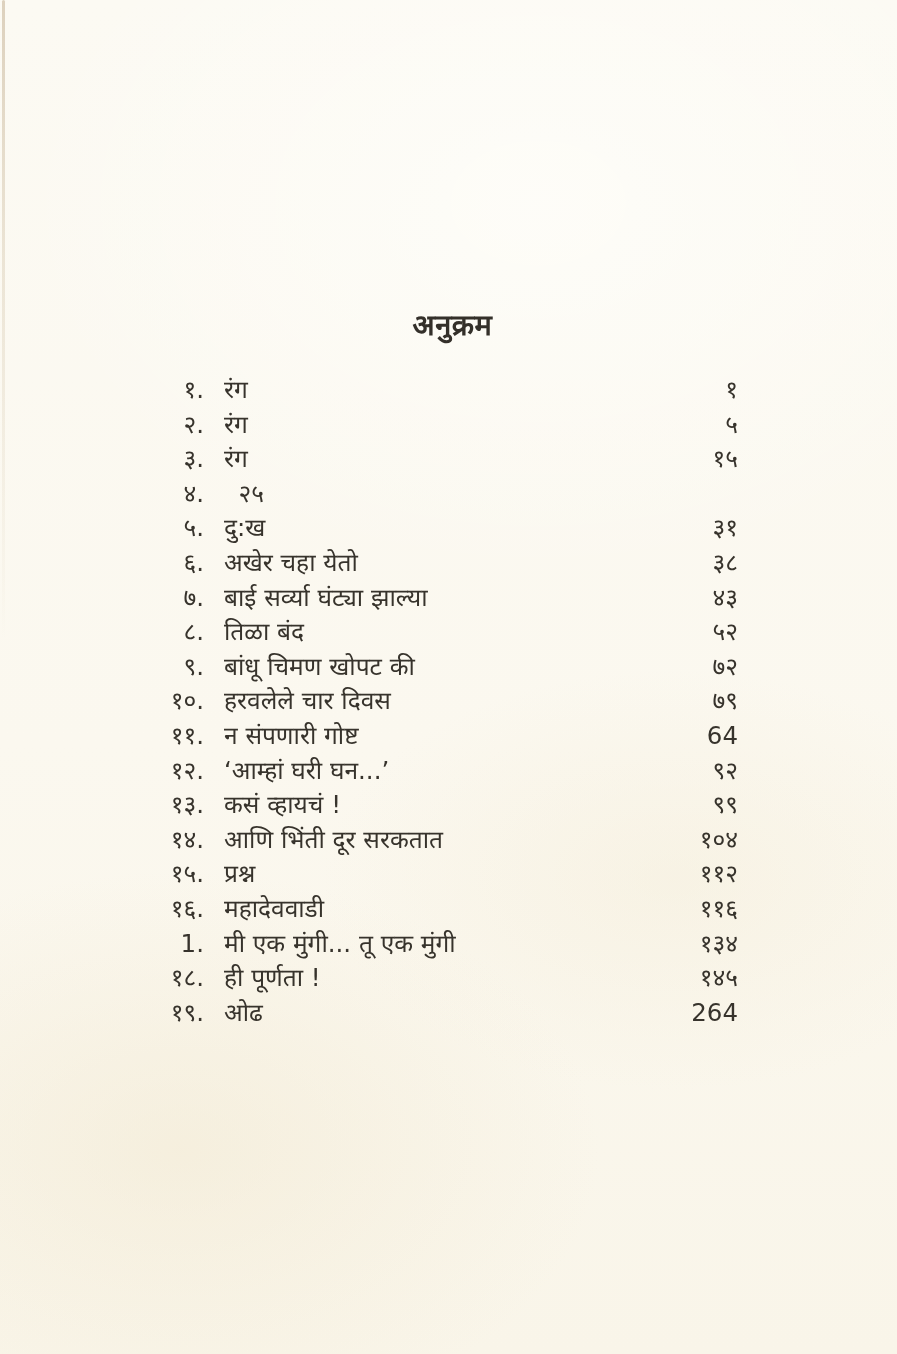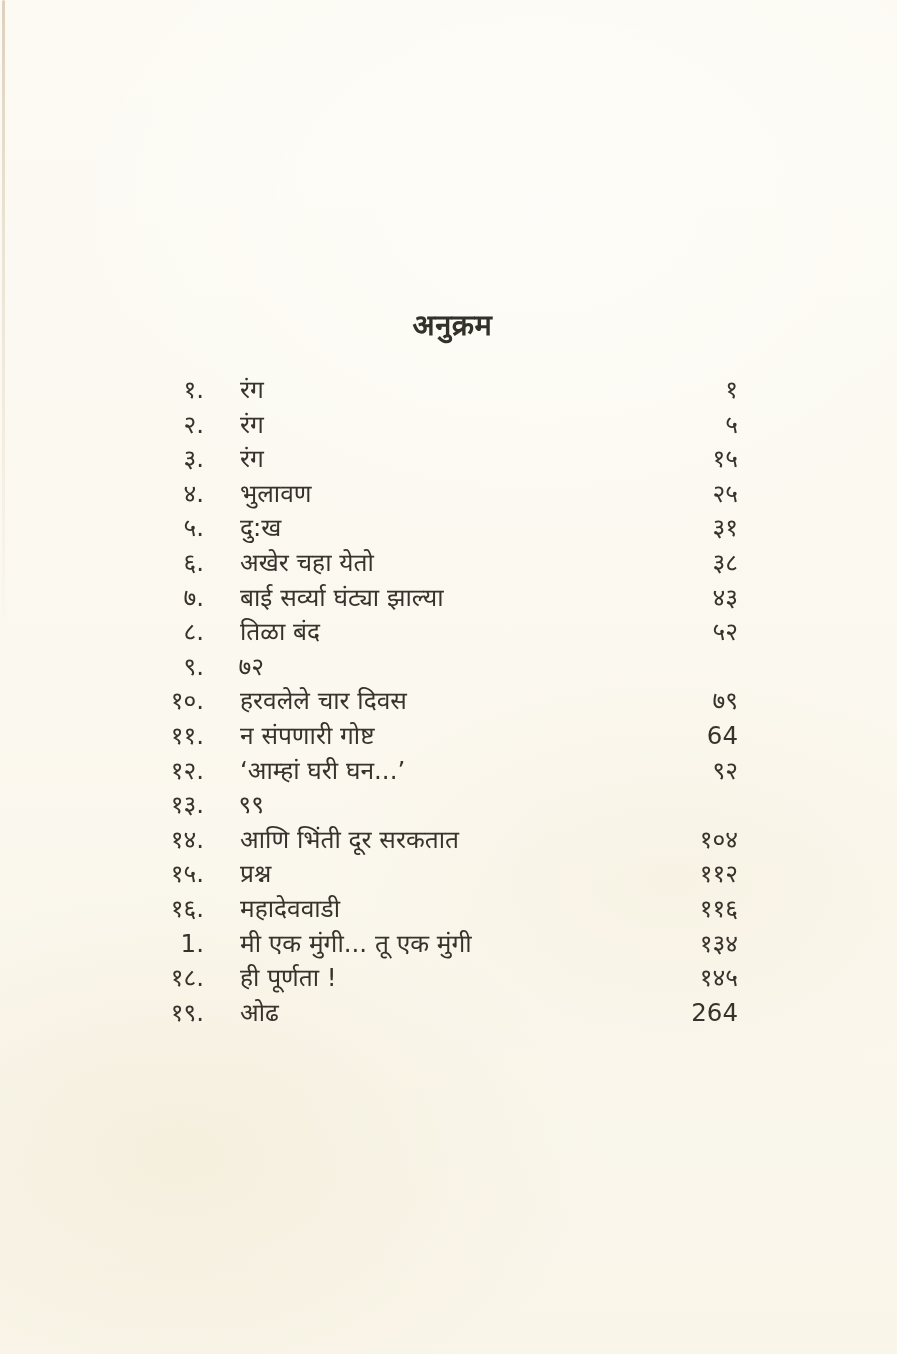--- a/index.html
+++ b/index.html
@@ -62,21 +62,21 @@
     font-size: 24.5px;
     color: #37332c;
     white-space: nowrap;
   }
   .no {
     width: 53px;
     text-align: right;
     flex: 0 0 auto;
   }
   .title {
-    margin-left: 36px;
+    margin-left: 20px;
     flex: 1 1 auto;
     overflow: hidden;
   }
   .pg {
     flex: 0 0 auto;
     text-align: right;
     min-width: 60px;
   }
 </style>
 </head>
@@ -101,21 +101,20 @@
   </div>
 
   <div class="row">
     <span class="no">३.</span>
     <span class="title">रंग</span>
     <span class="pg">१५</span>
   </div>
 
   <div class="row">
     <span class="no">४.</span>
-    <span class="title">भुलावण</span>
     <span class="pg">२५</span>
   </div>
 
   <div class="row">
     <span class="no">५.</span>
     <span class="title">दु:ख</span>
     <span class="pg">३१</span>
   </div>
 
   <div class="row">
@@ -131,20 +130,21 @@
   </div>
 
   <div class="row">
     <span class="no">८.</span>
     <span class="title">तिळा बंद</span>
     <span class="pg">५२</span>
   </div>
 
   <div class="row">
     <span class="no">९.</span>
+    <span class="title">बांधू चिमण खोपट की</span>
     <span class="pg">७२</span>
   </div>
 
   <div class="row">
     <span class="no">१०.</span>
     <span class="title">हरवलेले चार दिवस</span>
     <span class="pg">७९</span>
   </div>
 
   <div class="row">
@@ -154,20 +154,21 @@
   </div>
 
   <div class="row">
     <span class="no">१२.</span>
     <span class="title">‘आम्हां घरी घन...’</span>
     <span class="pg">९२</span>
   </div>
 
   <div class="row">
     <span class="no">१३.</span>
+    <span class="title">कसं व्हायचं !</span>
     <span class="pg">९९</span>
   </div>
 
   <div class="row">
     <span class="no">१४.</span>
     <span class="title">आणि भिंती दूर सरकतात</span>
     <span class="pg">१०४</span>
   </div>
 
   <div class="row">

